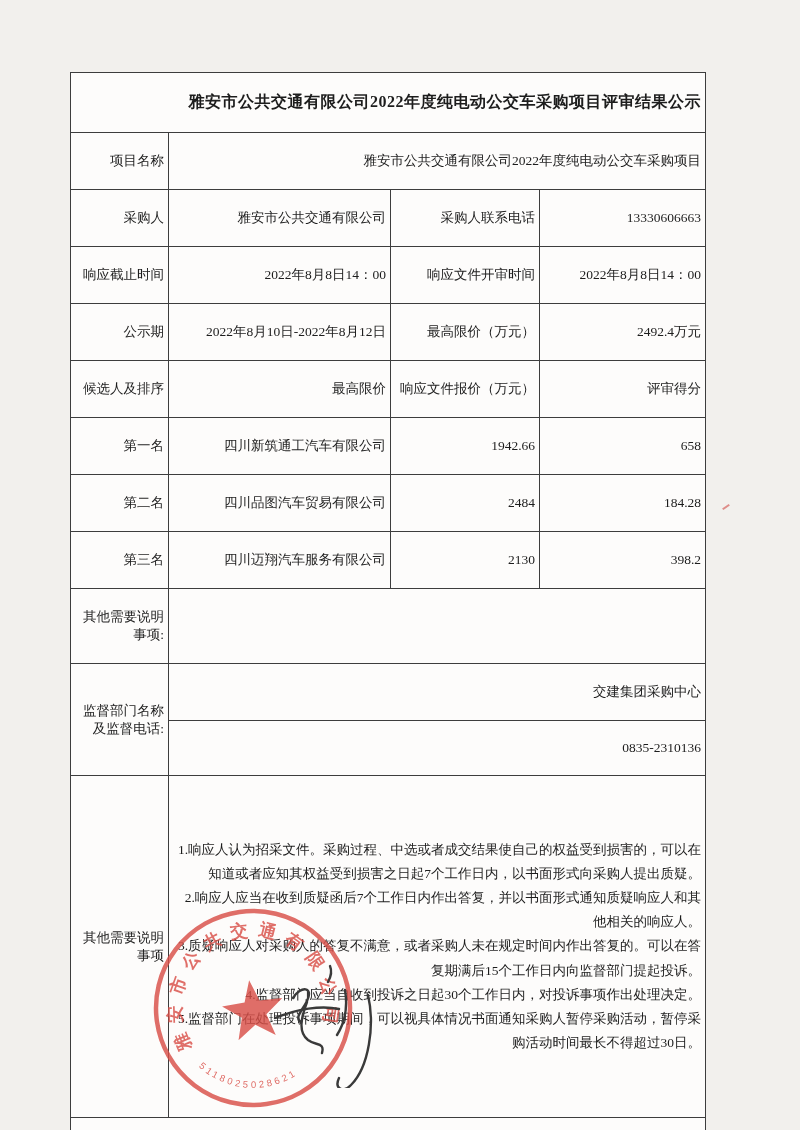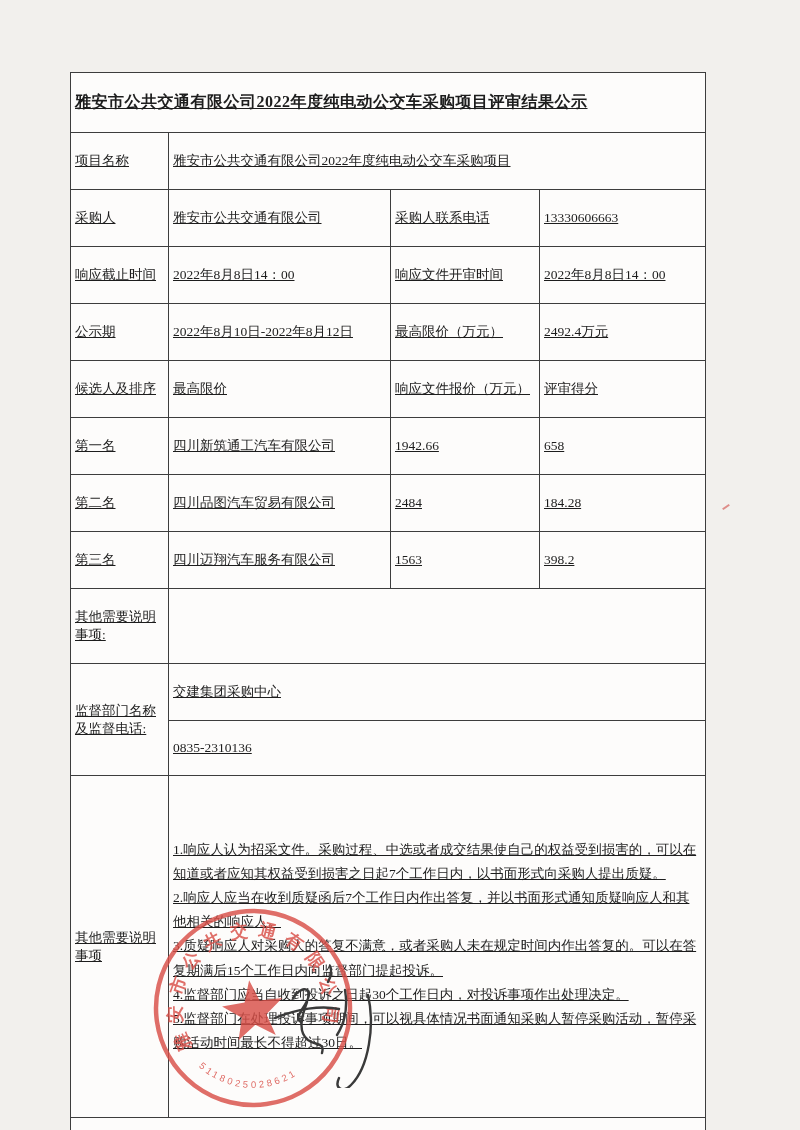--- a/index.html
+++ b/index.html
@@ -11,24 +11,23 @@
   }
   .page { position:relative; width:800px; height:1130px; overflow:hidden;
           background:#f2f0ed; }
   table.doc {
     position:absolute; left:70px; top:72px; width:635px;
     border-collapse:collapse; table-layout:fixed;
     background:#fdfcfb;
   }
   table.doc td {
     border:1px solid #3d3d3d;
-    text-align:left; vertical-align:middle;
+    text-align:right; vertical-align:middle;
     font-size:13.5px; padding:19px 4px;
     overflow:hidden;
-    text-decoration:underline;
   }
   tr.title-row td { font-weight:bold; font-size:16px; letter-spacing:0.5px; }
   td.left-align { text-align:left; padding-left:10px; }
   td.prewrap, span.prewrap { white-space:pre-line; }
   td.complaint-cell {
     text-align:left; font-size:14px; line-height:1.78;
     padding:12px 9px; white-space:pre-line;margin-left:32px;
   }
   td.sig-cell { text-align:left; padding-left:6px; font-size:14px; }
   .stamp-svg {
@@ -104,21 +103,21 @@
     <tr style="height:48px">
       <td>第二名</td>
       <td class="left-align">四川品图汽车贸易有限公司</td>
       <td>2484</td>
       <td>184.28</td>
     </tr>
 
     <tr style="height:48px">
       <td>第三名</td>
       <td class="left-align">四川迈翔汽车服务有限公司</td>
-      <td>1563</td>
+      <td>2130</td>
       <td>398.2</td>
     </tr>
 
     <tr style="height:33px">
       <td class="prewrap">其他需要说明
 事项:</td>
       <td colspan="3"></td>
     </tr>
 
     <tr style="height:49px">

